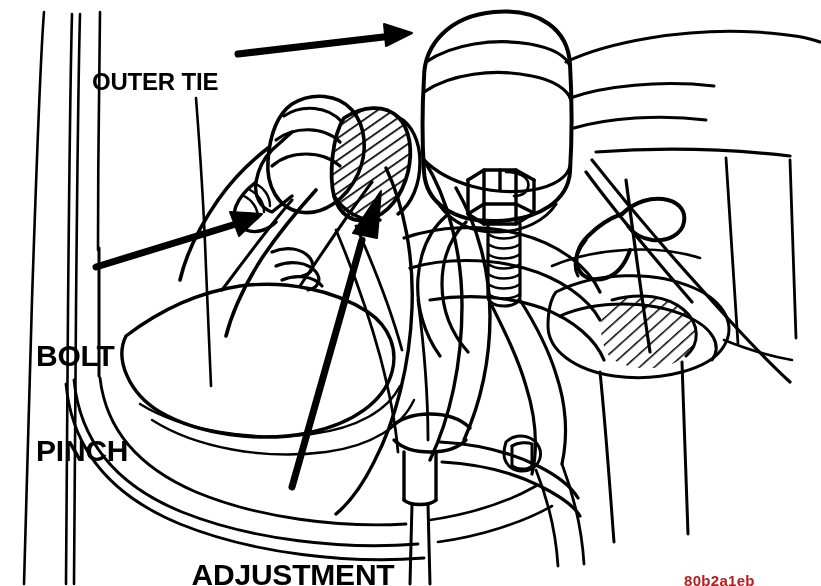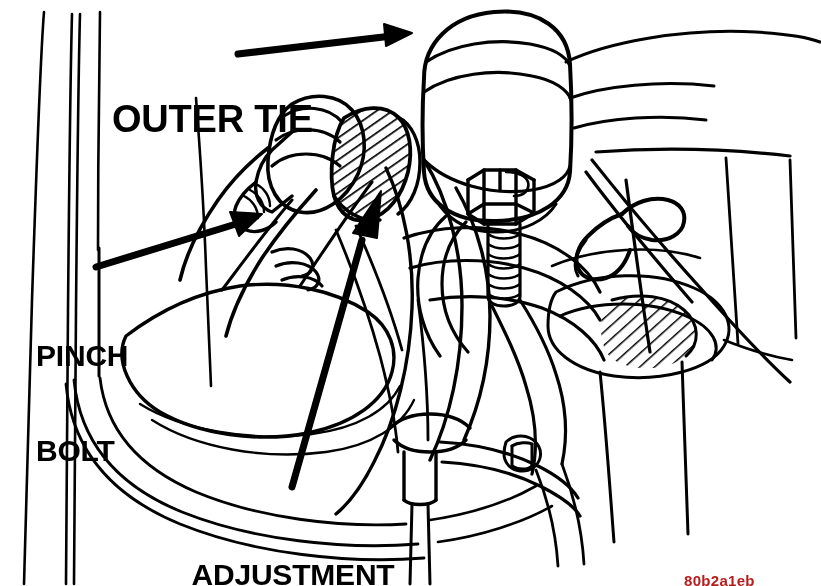--- a/index.html
+++ b/index.html
@@ -27,23 +27,23 @@
     position: absolute;
     font-family: "Liberation Sans", sans-serif;
     font-weight: bold;
     color: #000000;
     line-height: 1.06;
     letter-spacing: -0.2px;
     white-space: pre;
     user-select: none;
   }
   #label-outer-tie-rod {
-    left: 112px;
+    left: 92px;
     top: 18px;
-    font-size: 38px;
+    font-size: 24px;
     text-align: left;
     width: 190px;
   }
   #label-pinch-bolt {
     left: 36px;
     top: 276px;
     font-size: 30px;
     text-align: left;
     width: 190px;
   }
@@ -356,22 +356,22 @@
       </g>
 
     </g>
   </svg>
 
   <div class="callout-label" id="label-outer-tie-rod">
     <span class="lbl-line">OUTER TIE</span>
   </div>
 
   <div class="callout-label" id="label-pinch-bolt">
+    <span class="lbl-line">BOLT</span>
     <span class="lbl-line">PINCH</span>
-    <span class="lbl-line">BOLT</span>
   </div>
 
   <div class="callout-label" id="label-adjustment-sleeve">
     <span class="lbl-line">ADJUSTMENT</span>
     
   </div>
 
   <div id="label-figure-code">80b2a1eb</div>
 
 </div>

